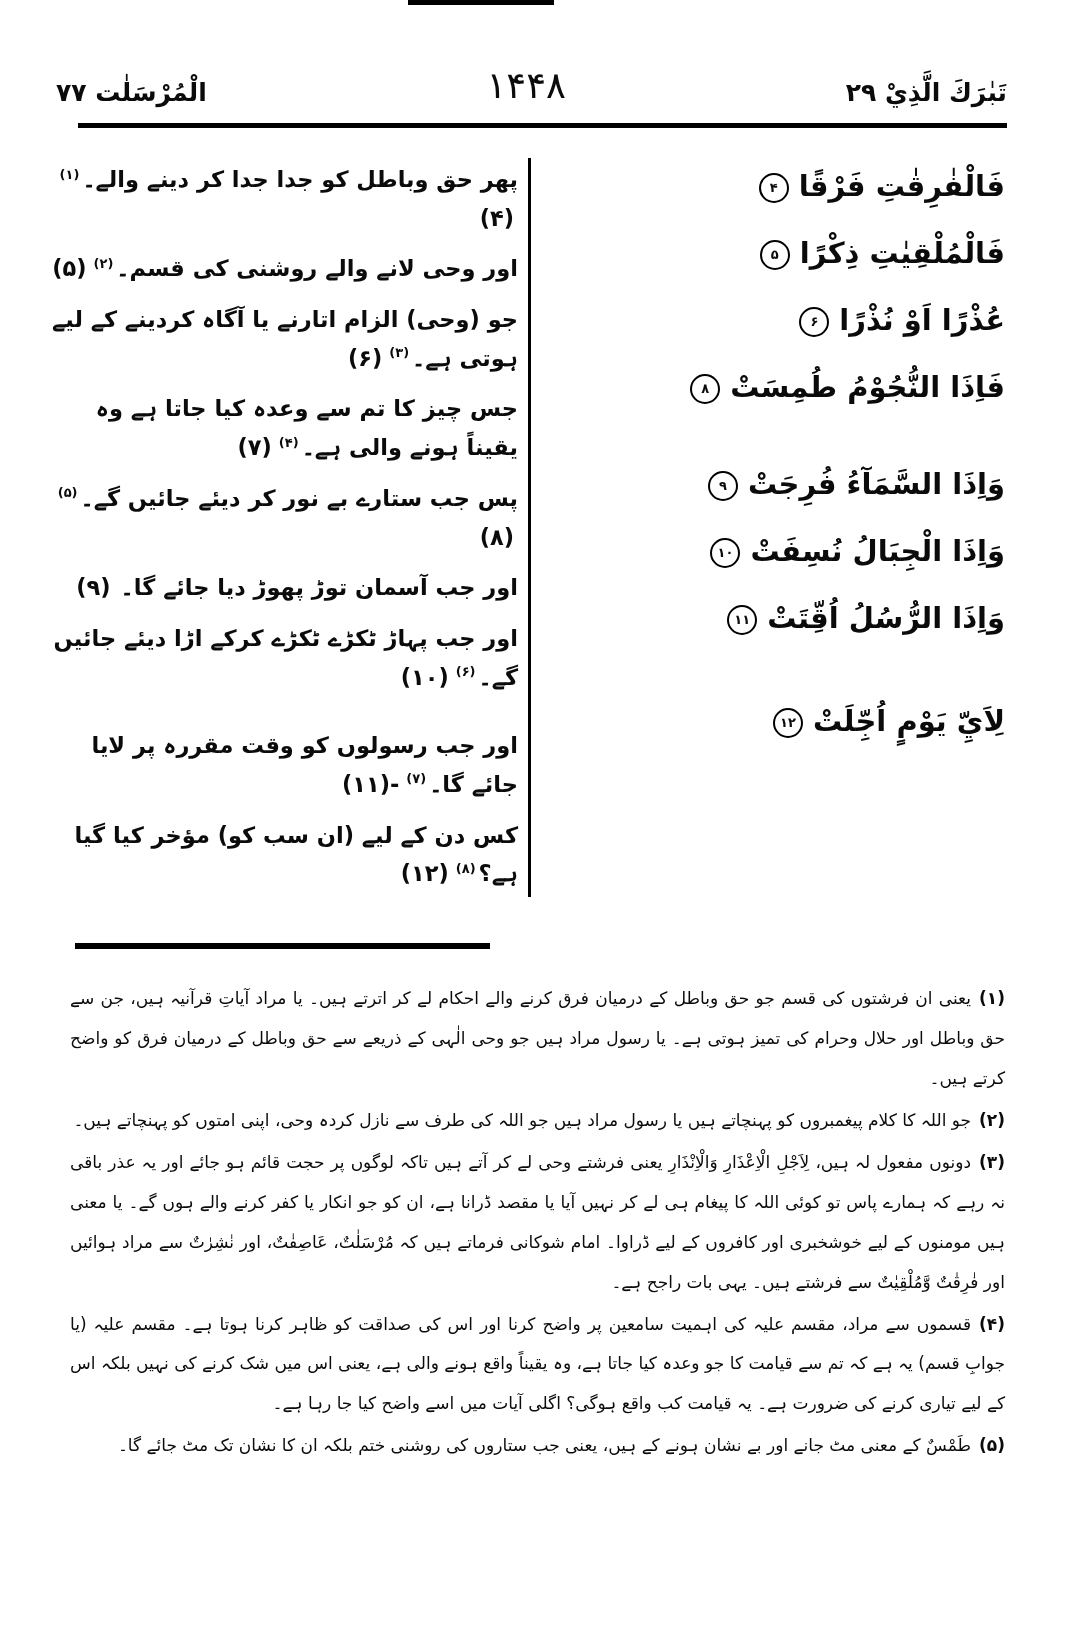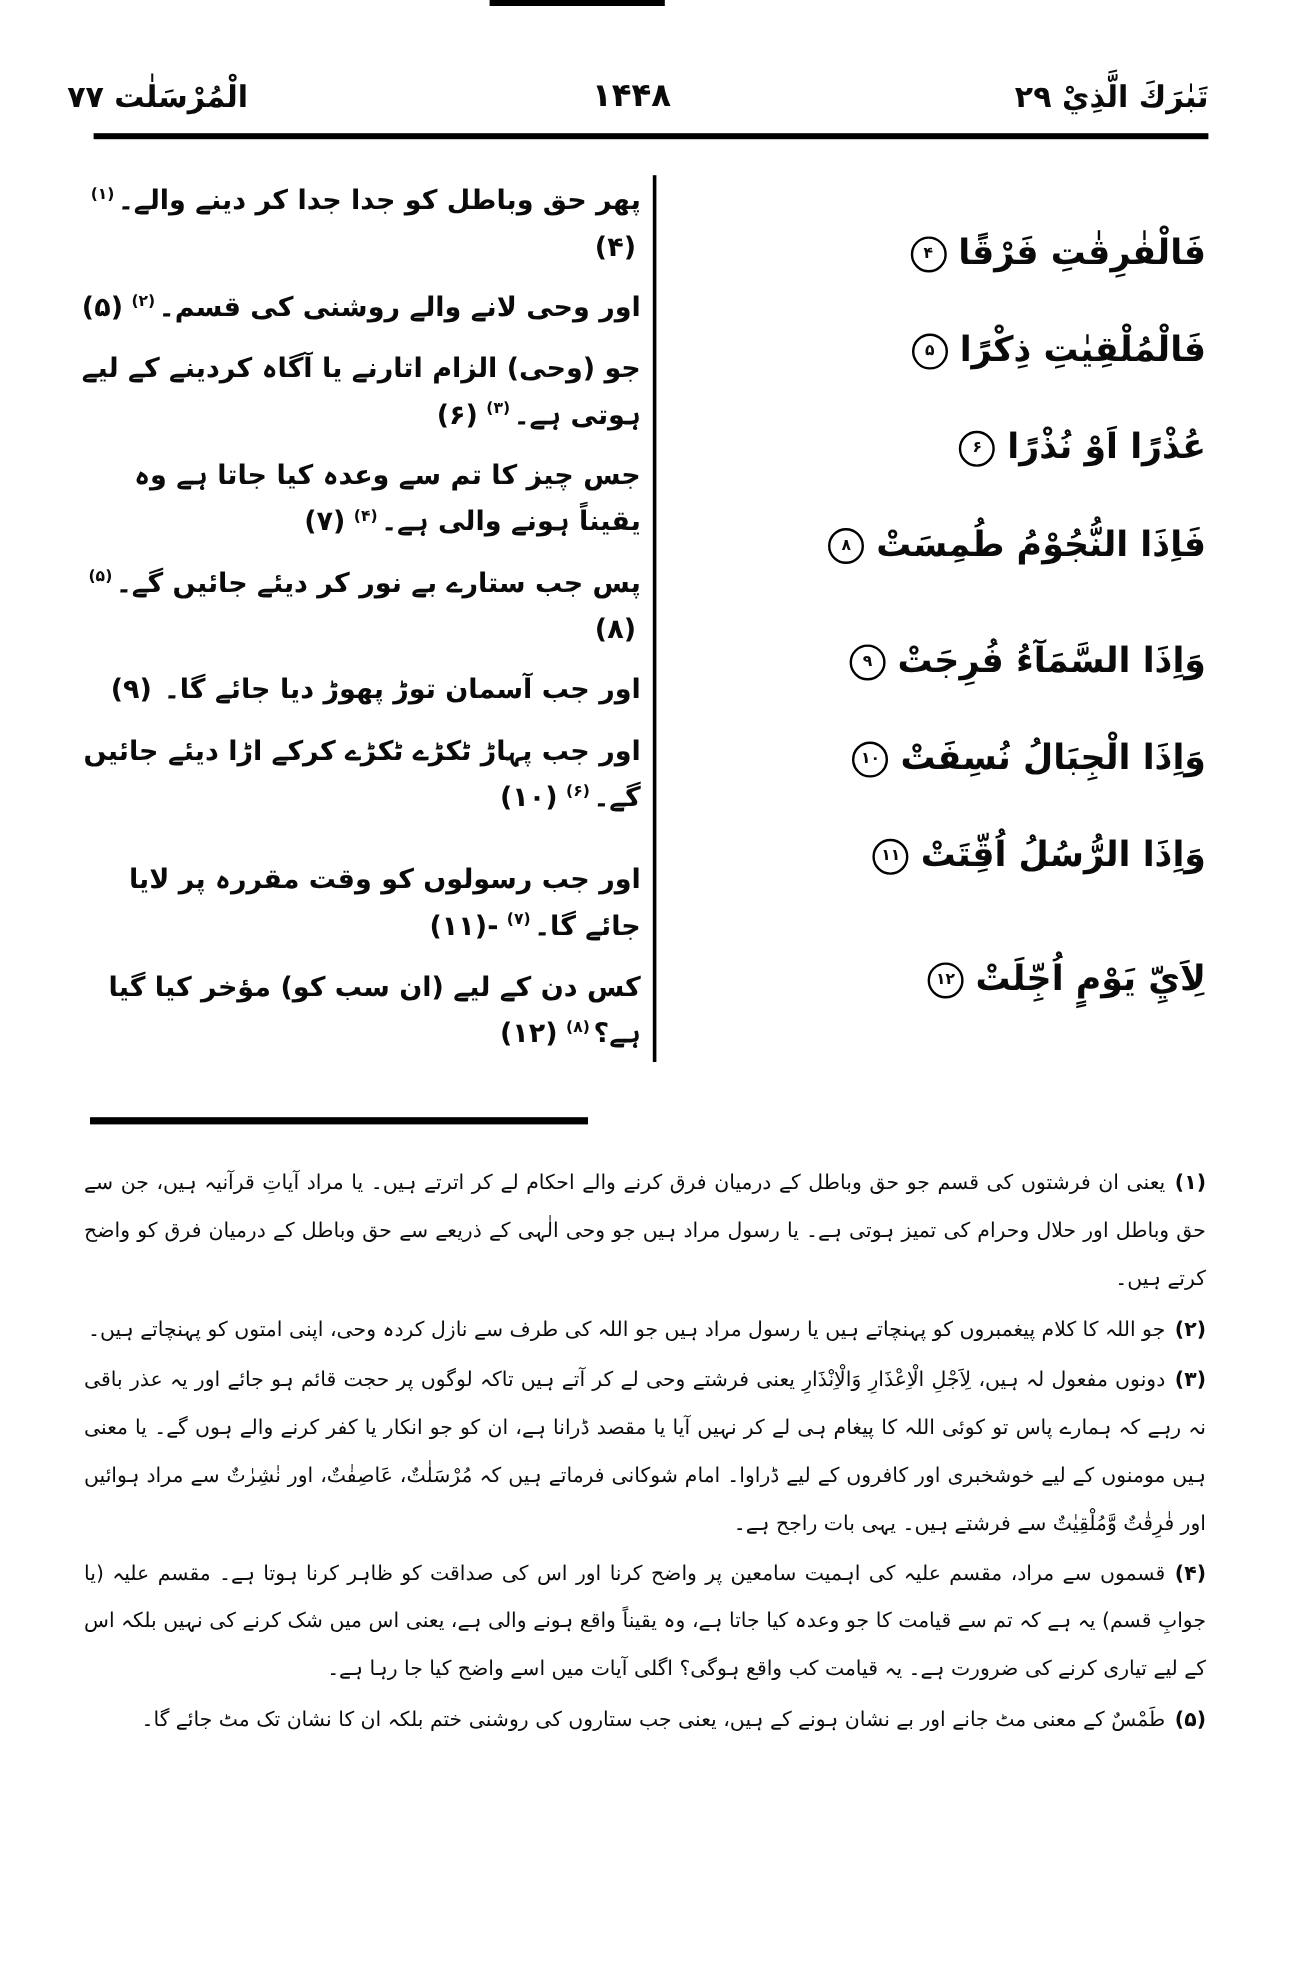--- a/index.html
+++ b/index.html
@@ -9,45 +9,45 @@
   }
   .page { width:1085px; min-height:1651px; padding:0; position:relative; }
 
   .top-artifact { position:absolute; left:408px; top:0; width:146px; height:5px; background:#000; }
 
   .header {
     display:flex; justify-content:space-between; align-items:flex-end;
     padding:64px 78px 0 56px;
   }
   .h-surah { font-size:25px; font-weight:bold; }
-  .h-page  { font-size:27px; font-weight:bold; letter-spacing:1px; }
+  .h-page  { font-size:37px; font-weight:normal; letter-spacing:1px; }
   .h-juz   { font-size:25px; font-weight:bold; }
 
   .header-rule { height:5px; background:#000; margin:16px 78px 0 78px; }
 
   .verse-section {
     display:flex; align-items:stretch;
-    padding:26px 70px 10px 52px; min-height:600px;
+    padding:26px 70px 10px 36px; min-height:600px;
   }
   .col-urdu { width:492px; padding:6px 10px 0 4px; }
   .v-divider { width:3px; background:#000; margin:4px 0 8px 0; }
   .col-arabic { flex:1; padding:10px 10px 0 30px; }
 
   .urdu-line {
     font-size:22.5px; line-height:1.72; text-align:right;
     margin-bottom:12px; font-weight:600;
   }
   .urdu-line:nth-child(4) { margin-bottom:12px; }
   .urdu-line:nth-child(7) { margin-bottom:30px; }
   .fn-marker { font-size:13px; font-weight:bold; padding:0 3px; }
   .ayah-no { font-weight:bold; padding-right:4px; }
 
   .arabic-verse {
     font-size:29px; font-weight:bold; text-align:right;
-    margin-bottom:22px; line-height:1.55; white-space:nowrap;margin-top:36px;
+    margin-bottom:22px; line-height:1.55; white-space:nowrap;
   }
   .arabic-verse:nth-child(4) { margin-bottom:52px; }
   .arabic-verse:nth-child(7) { margin-bottom:58px; }
   .verse-circle {
     display:inline-block; width:30px; height:30px; border:2.5px solid #000;
     border-radius:50%; font-size:13px; font-weight:bold; line-height:26px;
     text-align:center; vertical-align:middle; margin-right:10px;
   }
 
   .fn-rule { height:6px; background:#000; width:415px; margin:28px 0 0 75px; }

